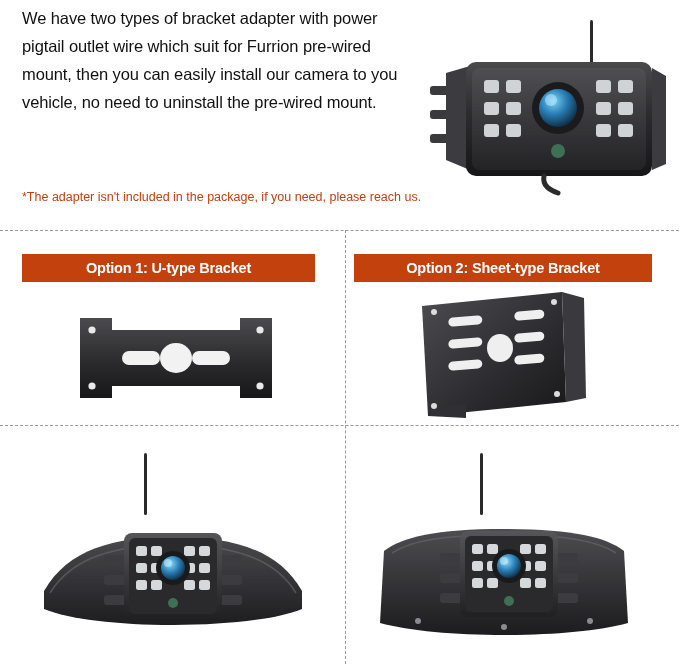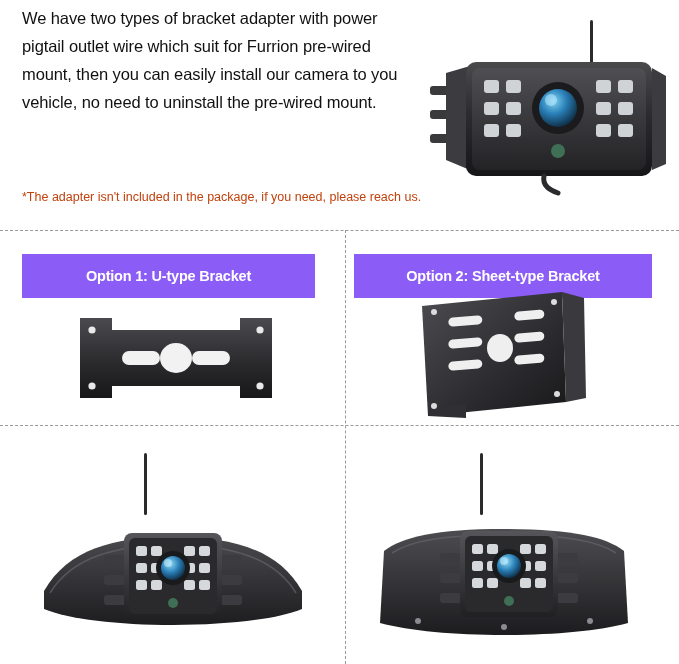--- a/index.html
+++ b/index.html
@@ -83,22 +83,22 @@
   }
   .cell.r2 { height: 239px; }
   .c-left  { left: 0; }
   .c-right { left: 336px; width: 334px; }
   .r-top    { top: 0; }
   .r-bottom { top: 195px; }
 
   .opt-banner {
     position: absolute;
     top: 24px;
-    height: 44px;
-    background: #8b5cf6;
+    height: 28px;
+    background: #c2410c;
     color: #ffffff;
     font-size: 14.5px;
     font-weight: bold;
     display: flex;
     align-items: center;
     justify-content: center;
     letter-spacing: -0.2px;
   }
   .c-left .opt-banner  { left: 22px; width: 293px; }
   .c-right .opt-banner { left: 18px; width: 298px; }

